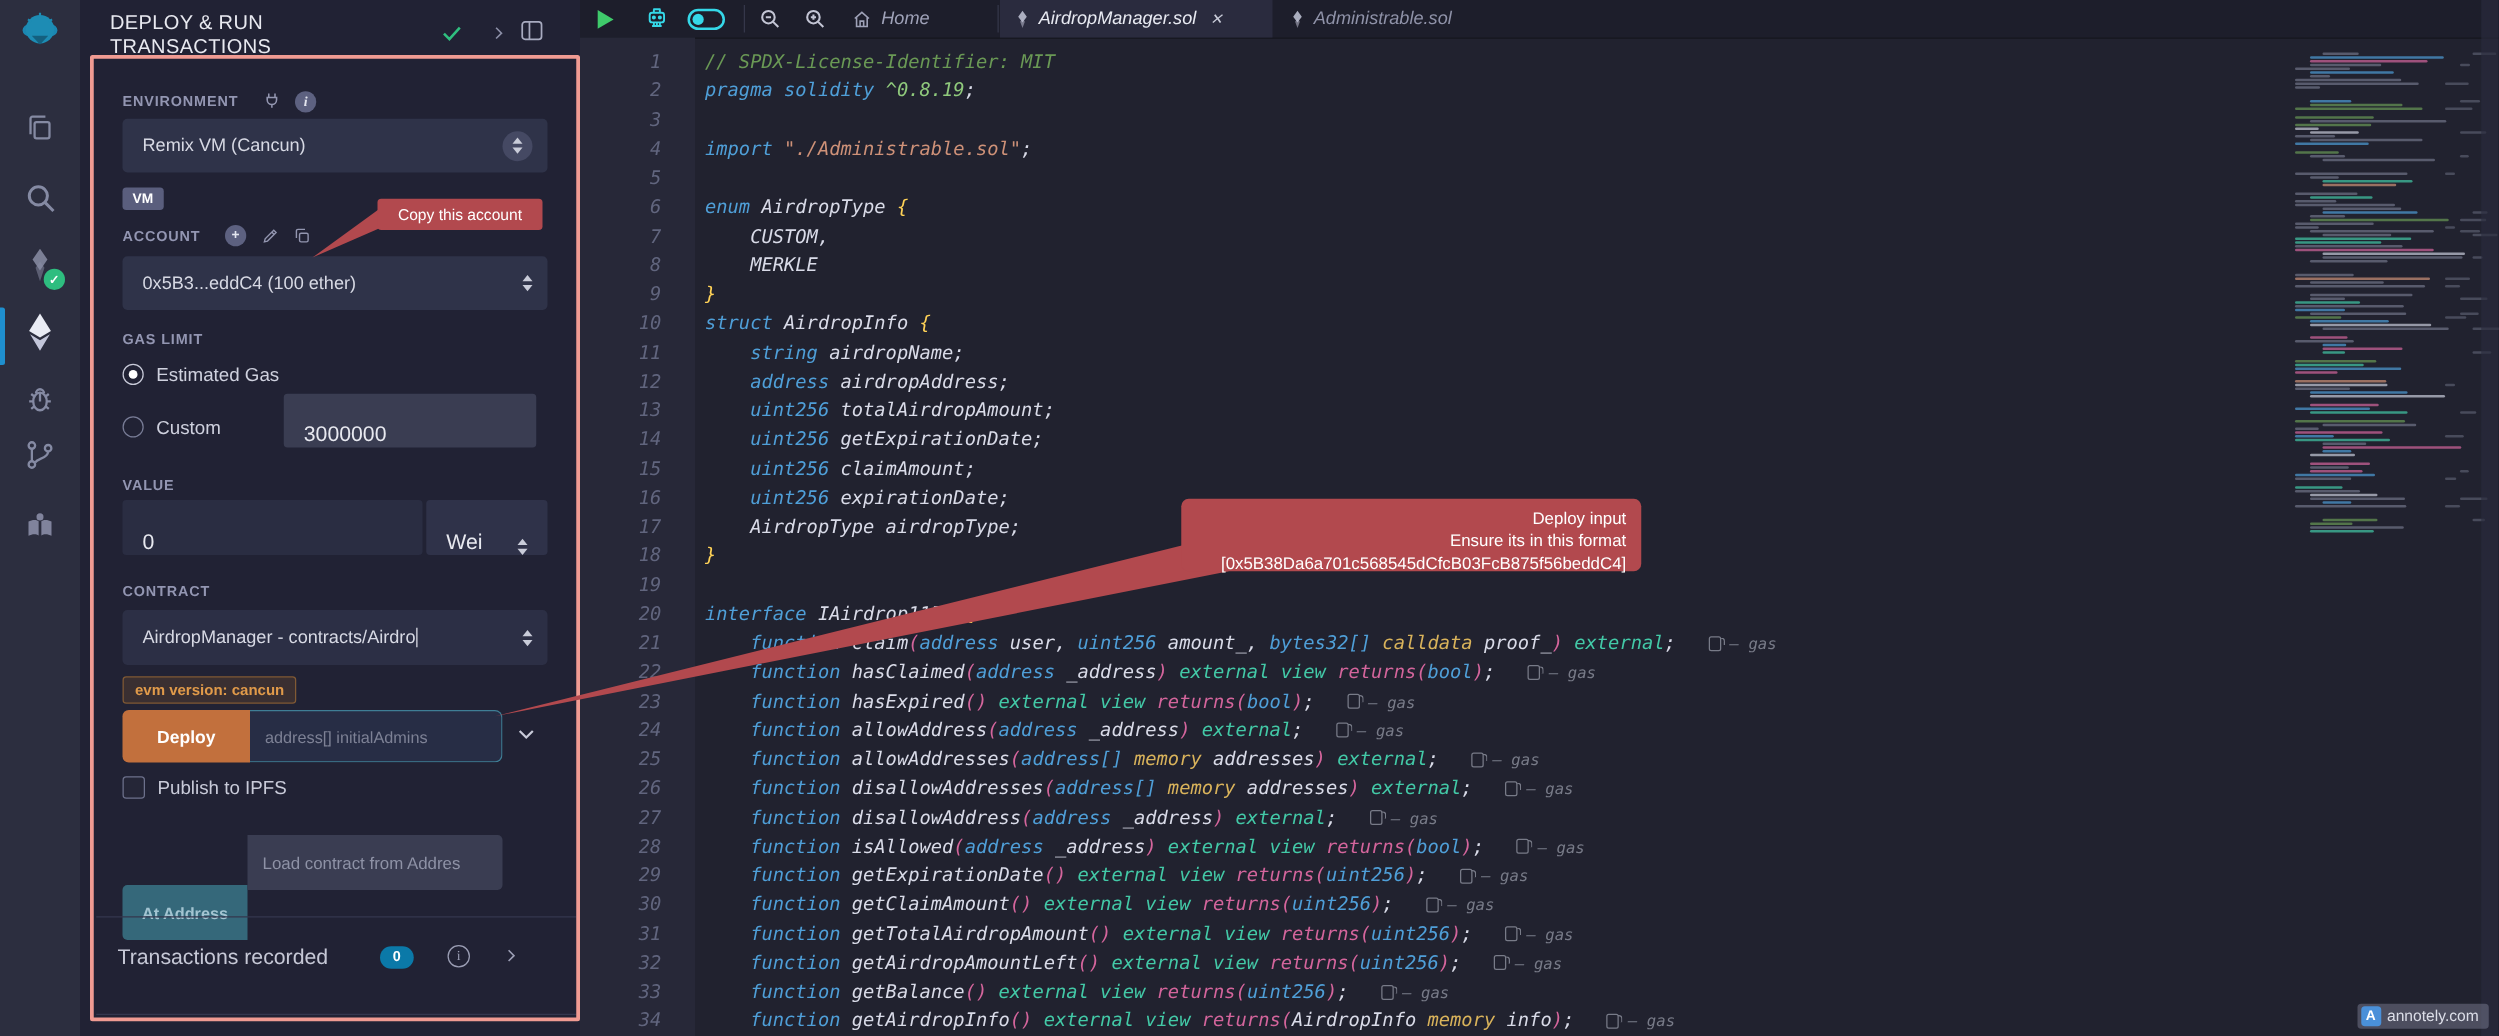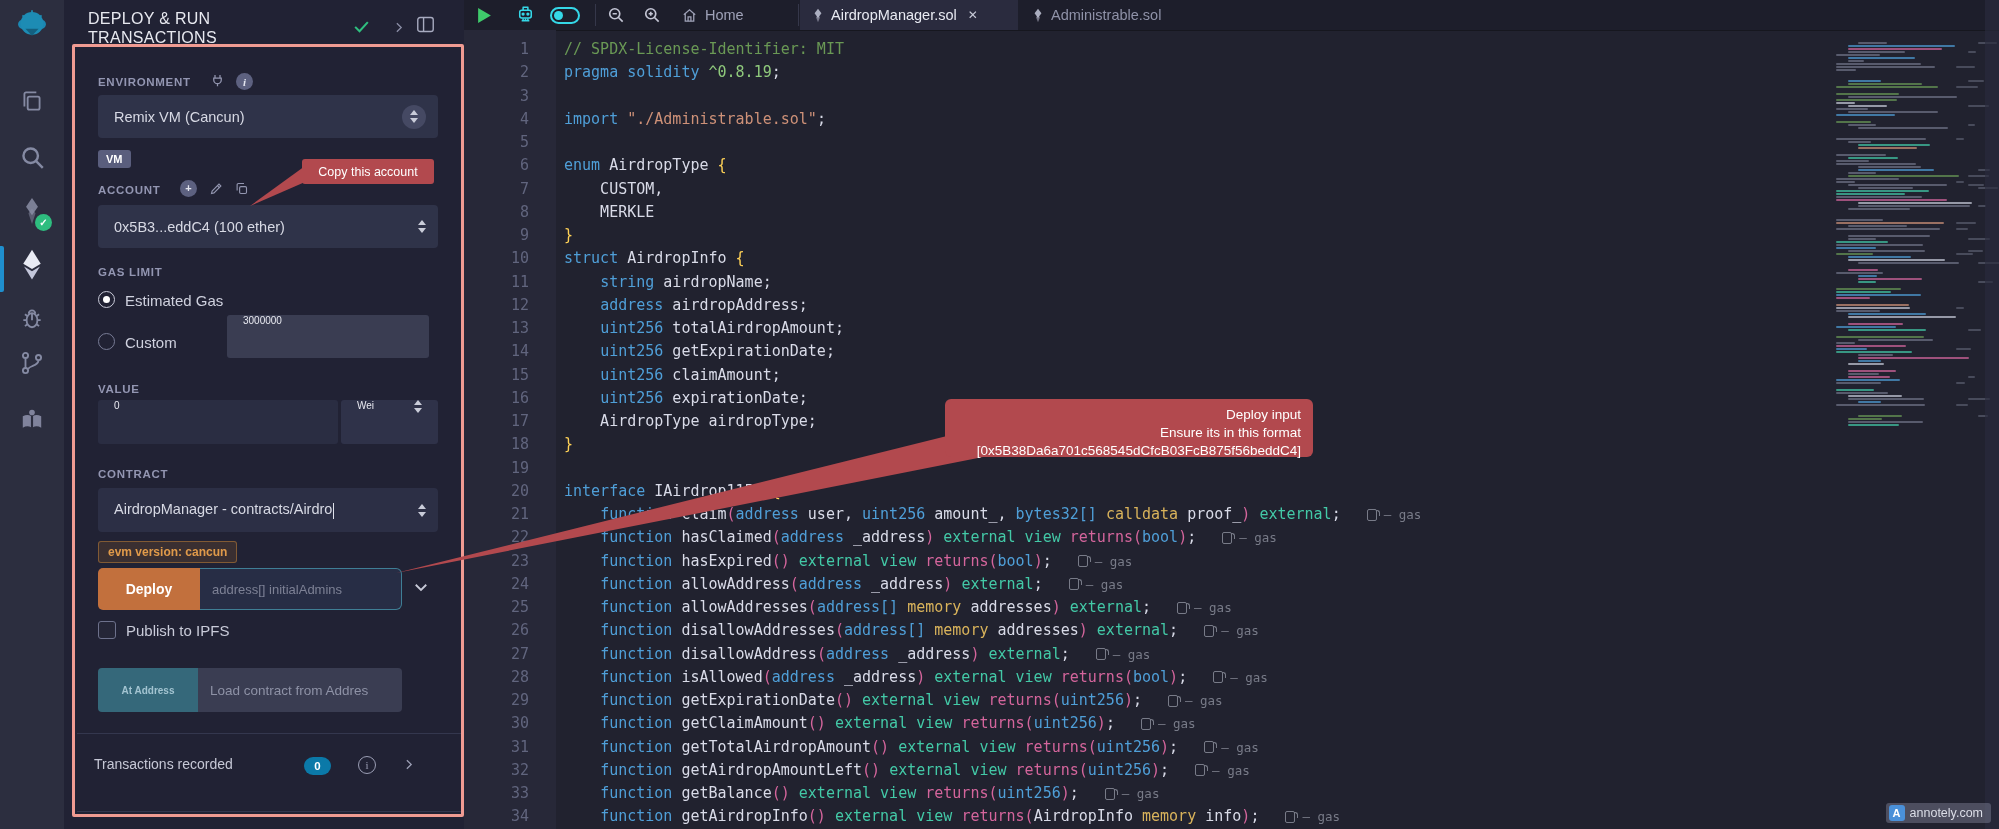--- a/index.html
+++ b/index.html
@@ -40,52 +40,52 @@
   .mini-ic{position:absolute;cursor:pointer;display:flex;align-items:center;justify-content:center;}
   .circle-ic{width:17px;height:17px;border-radius:50%;background:#5d6180;color:#e3e5ee;font-size:11px;
         font-weight:bold;display:flex;align-items:center;justify-content:center;}
   .circle-ic.plus::after{content:'+';margin-top:-1px;}
   .circle-ic.info::after{content:'i';font-family:"Liberation Serif",serif;font-style:italic;}
   .radio{position:absolute;width:17px;height:17px;border:1.5px solid #787c96;border-radius:50%;
         box-sizing:border-box;cursor:pointer;}
   .radio.sel{border-color:#c9cbd9;}
   .radio.sel::after{content:'';position:absolute;left:3.5px;top:3.5px;width:7px;height:7px;border-radius:50%;background:#fff;}
   .radio-lbl{position:absolute;font-size:15px;color:#cfd1de;}
-  .inputbox{position:absolute;background:#3a3d52;border-radius:3px;color:#e8e9f0;font-size:10px;
-        display:flex;align-items:flex-start;padding:0 16px;box-sizing:border-box;cursor:text;}
+  .inputbox{position:absolute;background:#3a3d52;border-radius:3px;color:#e8e9f0;font-size:17px;
+        display:flex;align-items:flex-end;padding:0 16px;box-sizing:border-box;cursor:text;}
   .darkinput{background:#2a2d42;}
   .evm-badge{position:absolute;left:34px;top:541px;background:rgba(150,96,39,.22);
         border:1px solid rgba(190,125,55,.55);color:#e09a4a;font-size:12px;font-weight:bold;
         padding:3px 9px;border-radius:3px;}
   .deploy-btn{position:absolute;left:34px;top:568px;width:102px;height:42px;background:#c2703d;
         border:none;border-radius:5px 0 0 5px;color:#fff;font-size:14px;font-weight:bold;cursor:pointer;
         font-family:"Liberation Sans",sans-serif;}
   .deploy-input{position:absolute;left:136px;top:568px;width:202px;height:42px;background:#272d45;
         border:1.5px solid #3f7e95;border-left:none;border-radius:0 6px 6px 0;box-sizing:border-box;
         display:flex;align-items:center;padding:0 12px;color:#7d8195;font-size:13px;cursor:text;}
   .chk{position:absolute;width:18px;height:18px;border:1.5px solid #6d718c;border-radius:3px;
         box-sizing:border-box;background:rgba(255,255,255,.02);cursor:pointer;}
-  .ataddr-btn{position:absolute;left:34px;top:668px;width:100px;height:44px;background:#35687a;
-        border:none;border-radius:4px 0 0 4px;color:#a3c4d1;font-size:10px;font-weight:bold;cursor:pointer;
+  .ataddr-btn{position:absolute;left:34px;top:708px;width:100px;height:44px;background:#35687a;
+        border:none;border-radius:4px 0 0 4px;color:#a3c4d1;font-size:13px;font-weight:bold;cursor:pointer;
         font-family:"Liberation Sans",sans-serif;}
   .ataddr-input{position:absolute;left:134px;top:668px;width:204px;height:44px;background:#3a3d52;
         border-radius:0 4px 4px 0;display:flex;align-items:center;padding:0 12px;box-sizing:border-box;
         color:#8e92a6;font-size:13.5px;cursor:text;}
   .divider{position:absolute;left:13px;width:384px;height:1px;background:#34374e;}
-  .tx-label{position:absolute;left:30px;top:756px;font-size:14px;color:#c6c8d6;}
+  .tx-label{position:absolute;left:30px;top:756px;font-size:17px;color:#c6c8d6;}
   .tx-badge{position:absolute;left:240px;top:757px;min-width:17px;height:18px;padding:0 5px;background:#0b79a8;
         border-radius:10px;color:#fff;font-size:11.5px;font-weight:bold;display:flex;align-items:center;justify-content:center;}
   .tx-info{position:absolute;left:294px;top:756px;width:18px;height:18px;border:1.5px solid #9b9eb4;
         border-radius:50%;box-sizing:border-box;color:#9b9eb4;font-size:11px;display:flex;align-items:center;
         justify-content:center;cursor:pointer;}
   .tx-info::after{content:'i';font-family:"Liberation Serif",serif;}
   .tx-chev{position:absolute;left:338px;top:757px;cursor:pointer;}
   .cursorbar{display:inline-block;width:1px;height:16px;background:#dfe1ea;vertical-align:middle;margin-left:1px;}
   
-  #editor{position:absolute;left:464px;top:0;right:0;bottom:0;background:#21222f;}
+  #editor{position:absolute;left:464px;top:0;right:0;bottom:0;background:#21222f;font-style:italic;}
   #tabbar{position:absolute;left:0;top:0;right:0;height:30px;background:#1d1e2b;border-bottom:1px solid #16171f;}
   .tb-ic{position:absolute;top:0;height:30px;display:flex;align-items:center;cursor:pointer;}
   .tb-sep{position:absolute;top:4px;width:1px;height:22px;background:#35374a;}
   .toggle{width:30px;height:17px;border:2px solid #35d8e8;border-radius:10px;position:relative;box-sizing:border-box;}
   .toggle::after{content:'';position:absolute;left:2px;top:2px;width:9px;height:9px;border-radius:50%;background:#35d8e8;}
   .tab{position:absolute;top:0;height:30px;display:flex;align-items:center;gap:7px;padding:0 12px;
        box-sizing:border-box;font-size:14.5px;color:#8f92a8;cursor:pointer;}
   .tab.active{background:#2a2b3e;color:#e8eaf2;}
   .tab .close{font-size:12px;color:#c9ccd9;margin-left:4px;cursor:pointer;}
   .tab.home{color:#9fa2b8;}

